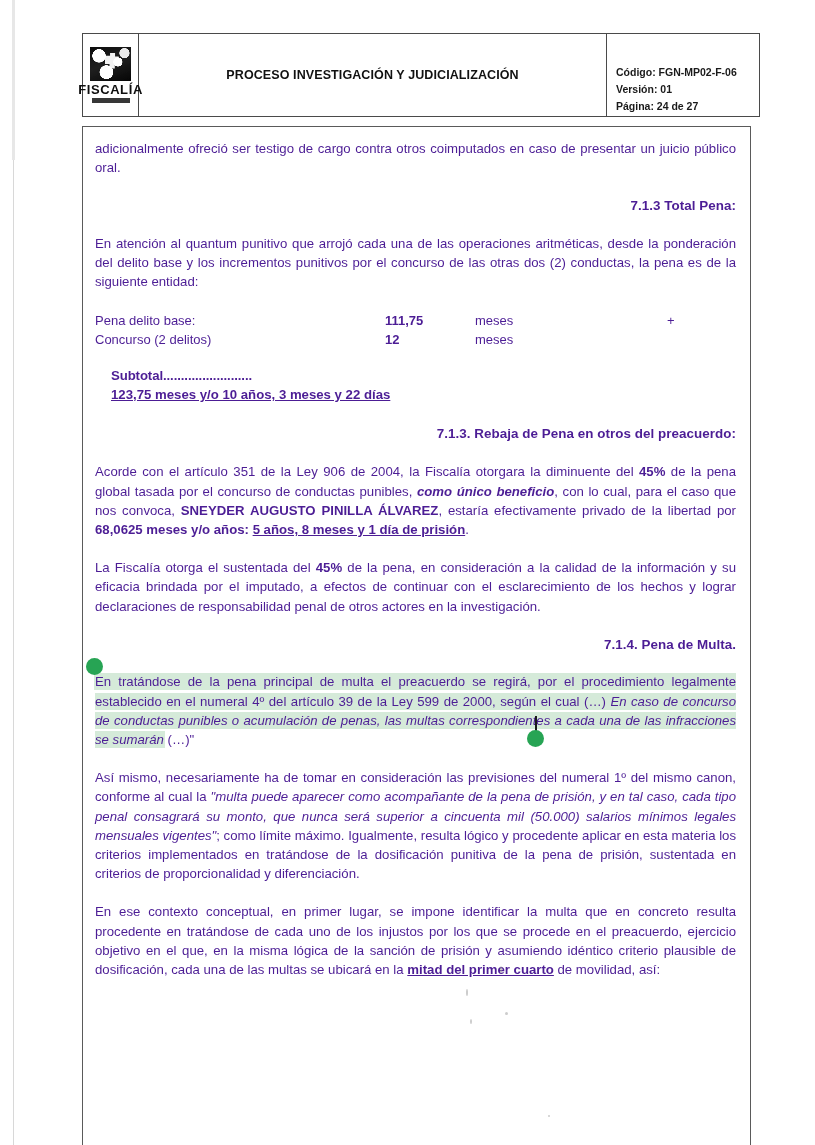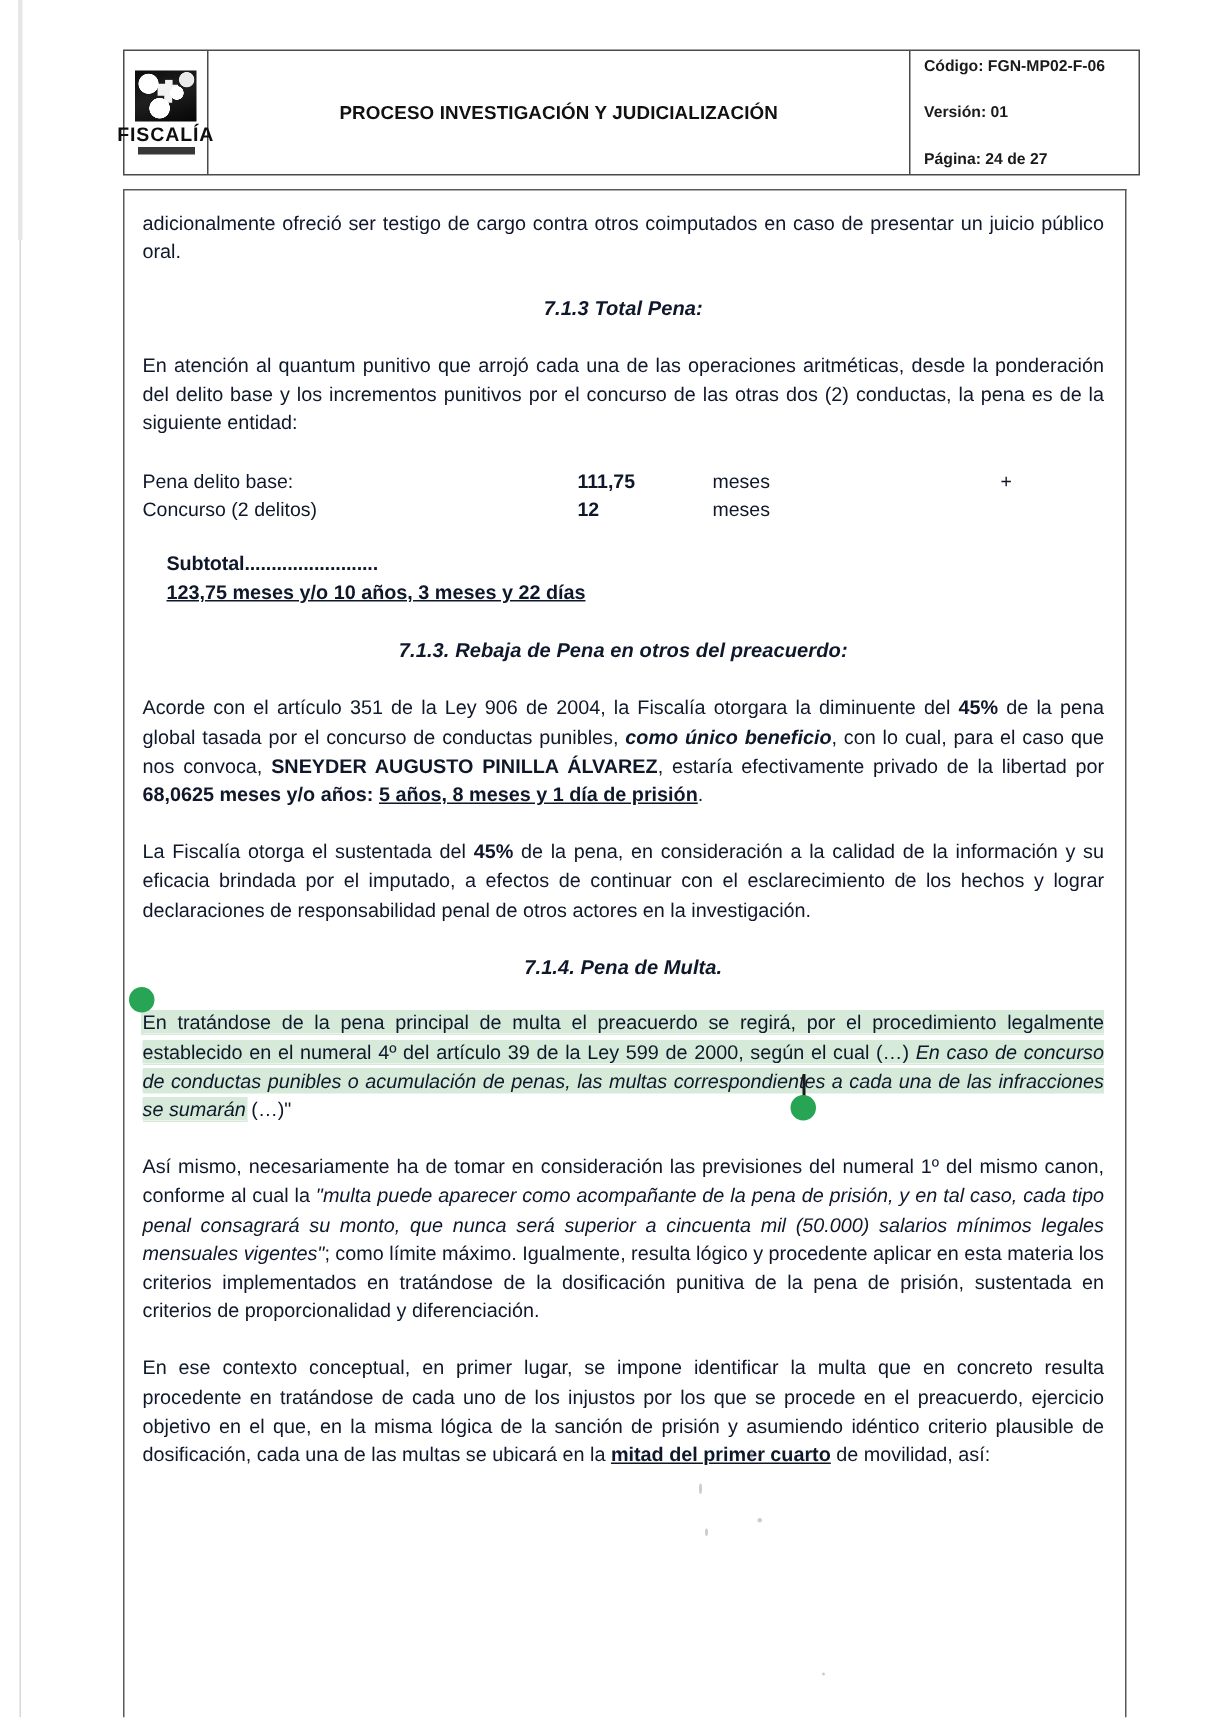--- a/index.html
+++ b/index.html
@@ -118,21 +118,21 @@
     font-weight: 700;
     color: #111;
     letter-spacing: .2px;
     text-align: center;
   }
 
   .hdr-right-cell {
     width: 152px;
     display: flex;
     flex-direction: column;
-    justify-content: space-between;
+    justify-content: flex-end;
     gap: 5px;
     padding: 4px 0 4px 9px;
   }
   .hdr-meta {
     font-size: 10.5px;
     font-weight: 700;
     color: #1a1a1a;
     white-space: nowrap;
   }
 
@@ -145,35 +145,34 @@
     border-left: 1.4px solid #5a5a5a;
     border-right: 1.4px solid #5a5a5a;
     border-top: 1.4px solid #5a5a5a;
     padding: 12px 14px 0 12px;
     background: #fff;
   }
 
   .doc-body-inner {
     font-size: 13.2px;
     line-height: 1.455;
-    color: #0f172a;
+    color: #4c1d95;
     text-align: justify;
     text-justify: inter-word;
   }
 
   p.para { margin: 0 0 19px 0; }
   p.para-tight { margin: 0 0 12px 0; }
 
   h3.sec {
     font-size: 13.4px;
     font-weight: 700;
     margin: 0 0 18px 0;
-    text-align: center;
+    text-align: right;
     letter-spacing: .05px;
-    font-style: italic;
   }
   h3.sec-near { margin: 0 0 19px 0; }
 
   b, strong { font-weight: 700; }
   i, em { font-style: italic; }
   .u { text-decoration: underline; }
 
   
   .pen-table {
     width: 100%;

